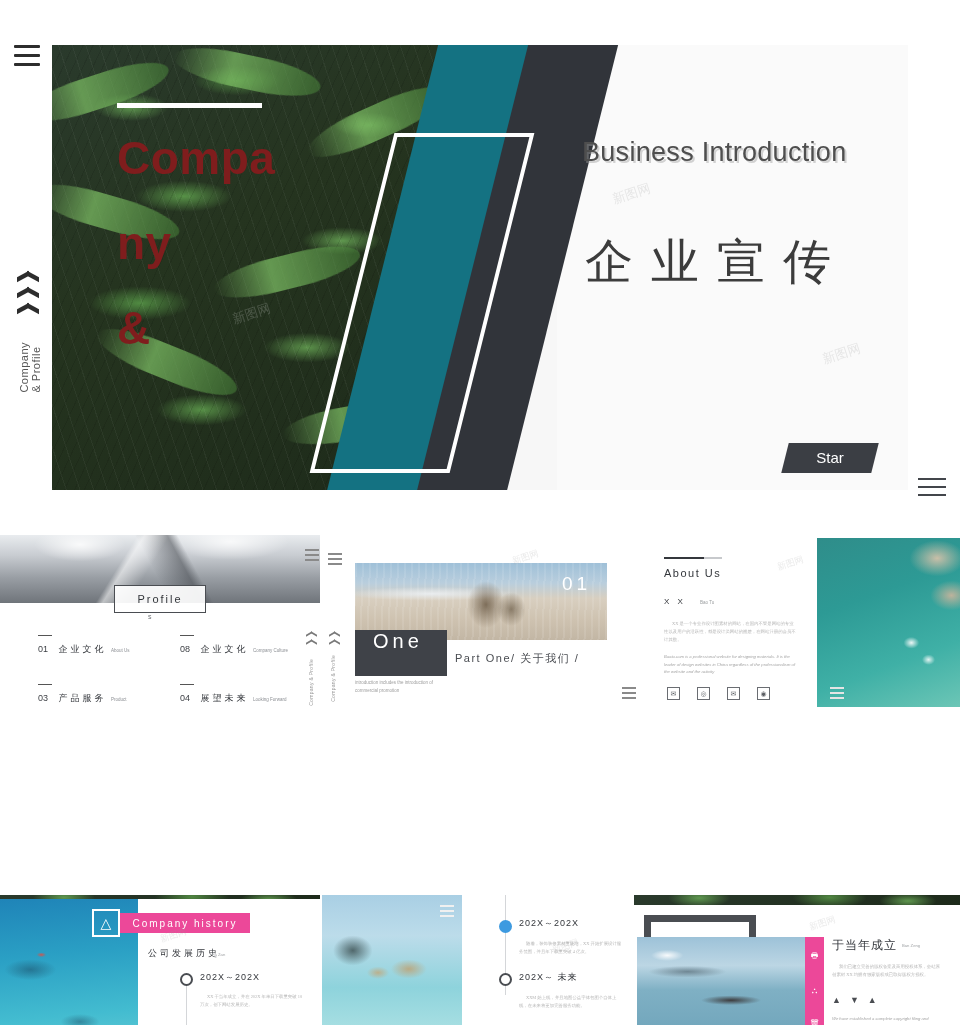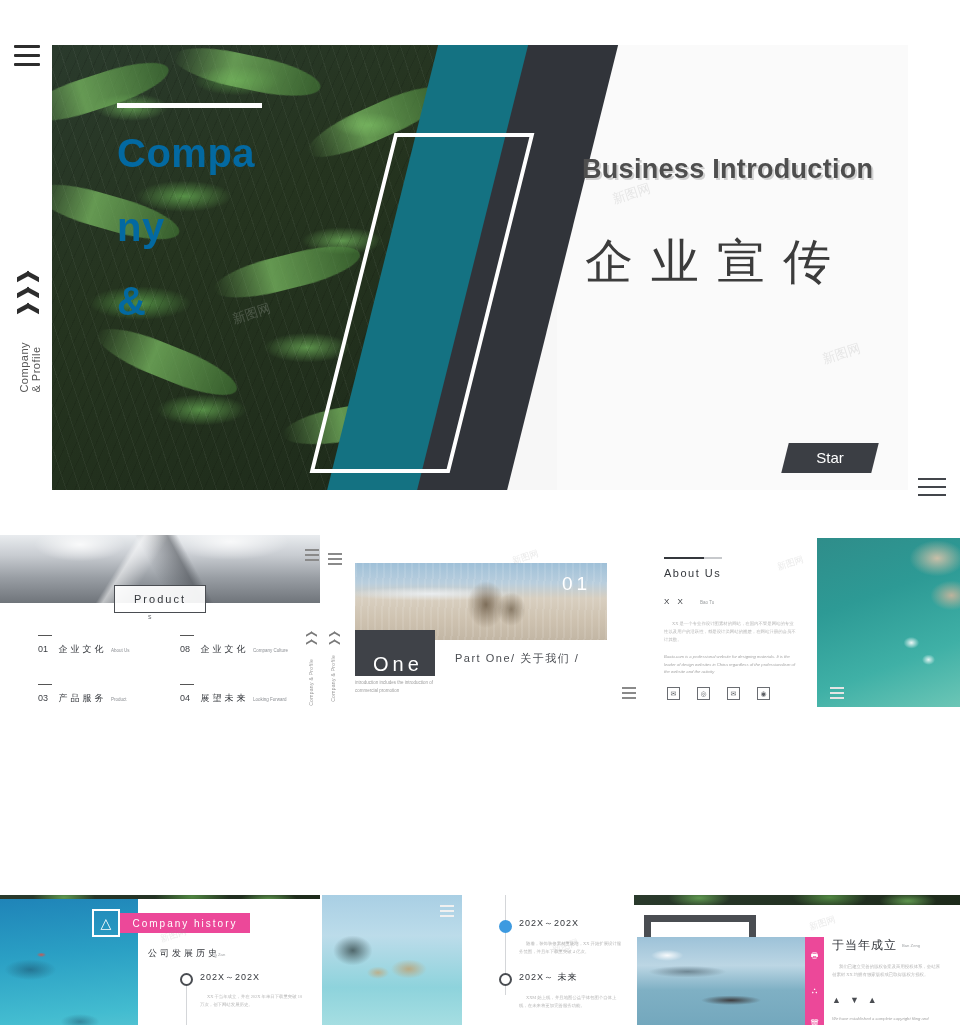--- a/index.html
+++ b/index.html
@@ -45,26 +45,26 @@
                       repeating-linear-gradient(-65deg, rgba(0,0,0,.10) 0 1px, transparent 1px 9px); }
 
   .band-teal{ position:absolute; top:-20px; left:330px; width:120px; height:490px;
               background:#147282; transform:skewX(-14deg); }
   .band-dark{ position:absolute; top:-20px; left:420px; width:90px; height:490px;
               background:#31343a; transform:skewX(-14deg); }
   .hero-white{ position:absolute; left:505px; top:0; width:351px; height:445px; background:#fafafa; }
   .slash-frame{ position:absolute; left:300px; top:88px; width:140px; height:340px;
                 border:4px solid #fff; transform:skewX(-14deg); }
 
-  .hero-title{ position:absolute; left:65px; top:58px; width:230px; color:#0369a1;
-               font-size:40px; font-weight:bold; line-height:1.85; letter-spacing:.5px; }
+  .hero-title{ position:absolute; left:65px; top:58px; width:230px; color:#7f1d1d;
+               font-size:46px; font-weight:bold; line-height:1.85; letter-spacing:.5px; }
   .hero-title .bar{ display:block; width:145px; height:5px; background:#fff; margin-bottom:8px; }
 
-  .h-en{ position:absolute; left:530px; top:92px; font-size:27px; font-weight:bold; color:#4e4e4e;
-         letter-spacing:.3px; text-shadow:2px 2px 0 rgba(160,160,160,.45); white-space:nowrap;margin-top:17px; }
+  .h-en{ position:absolute; left:530px; top:92px; font-size:27px; font-weight:normal; color:#4e4e4e;
+         letter-spacing:.3px; text-shadow:2px 2px 0 rgba(160,160,160,.45); white-space:nowrap; }
   .h-cn{ position:absolute; left:533px; top:185px; font-size:48px; color:#3c3c3c;
          font-family:"Liberation Serif", serif; letter-spacing:18px; white-space:nowrap; }
   .h-sub{ position:absolute; left:533px; top:278px; width:345px; text-align:center;
           font-size:11.5px; font-style:italic; color:#8d8d8d; line-height:2; letter-spacing:.6px; }
   .star{ position:absolute; left:733px; top:398px; width:90px; height:30px; background:#3b3e44;
          transform:skewX(-14deg); }
   .star span{ display:block; transform:skewX(14deg); color:#fff; font-size:15px;
               text-align:center; line-height:30px; }
   .wm{ position:absolute; color:rgba(160,160,160,.22); font-size:13px; pointer-events:none;
        font-family:"Liberation Serif", serif; }
@@ -208,21 +208,21 @@
   </div>
 </div>
 
 <div class="grid">
 
   <div class="row" style="height:180px;">
 
     <div class="card" style="left:0; top:0; width:320px; height:172px;">
       <div class="ph ph-mtn" style="left:0; top:0; width:320px; height:68px;"></div>
       <div style="position:absolute; left:114px; top:50px; width:92px; height:28px; border:1px solid #4a4d52; background:rgba(255,255,255,.92); display:flex; align-items:center; justify-content:center;">
-        <span style="font-size:11px; letter-spacing:2px; color:#33363b;">Product</span>
+        <span style="font-size:11px; letter-spacing:2px; color:#33363b;">Profile</span>
       </div>
       <div style="position:absolute; left:148px; top:78px; font-size:7px; color:#6d7075;">s</div>
 
       <div style="position:absolute; left:38px; top:100px; width:255px;">
         <div style="display:flex; gap:42px; margin-bottom:28px;">
           <div style="width:100px;">
             <div style="width:14px; height:1px; background:#555; margin-bottom:2px;"></div>
             <span style="font-size:9px; color:#3c3f44;">01</span>
             <span class="cn-s" style="font-size:9px; letter-spacing:3px; margin-left:6px; color:#34373c;">企业文化</span>
             <span style="font-size:4.5px; color:#8b8e93;">About Us</span>
@@ -264,21 +264,21 @@
           <i></i>
           <i></i>
           <i></i>
         </div>
       <div class="mini-chev" style="left:7px; top:96px;"></div>
       <div class="mini-chev" style="left:7px; top:104px;"></div>
       <div class="vlabel" style="left:8px; top:120px;">Company &amp; Profile</div>
 
       <div class="ph ph-field" style="left:33px; top:28px; width:252px; height:77px;"></div>
       <div style="position:absolute; left:240px; top:38px; color:#fff; font-size:19px; letter-spacing:4px;">01</div>
-      <div class="dk" style="position:absolute; left:33px; top:95px; width:80px; height:46px; display:flex; align-items:flex-end; padding-left:18px;">
+      <div class="dk" style="position:absolute; left:33px; top:95px; width:92px; height:46px; display:flex; align-items:flex-start; padding-left:18px;">
         <span style="font-size:20px; letter-spacing:4px;">One</span>
       </div>
       <div style="position:absolute; left:133px; top:116px; font-size:11px; color:#4a4d52; letter-spacing:1.5px;">Part One/ 关于我们 /</div>
       <div class="tiny" style="position:absolute; left:33px; top:144px; width:95px;">introduction includes the introduction of commercial promotion</div>
       <div class="mini-h" style="left:300px; top:152px;">
           <i></i>
           <i></i>
           <i></i>
         </div>
       <div class="wm" style="left:190px; top:16px; font-size:9px; transform:rotate(-18deg);">新图网</div>

